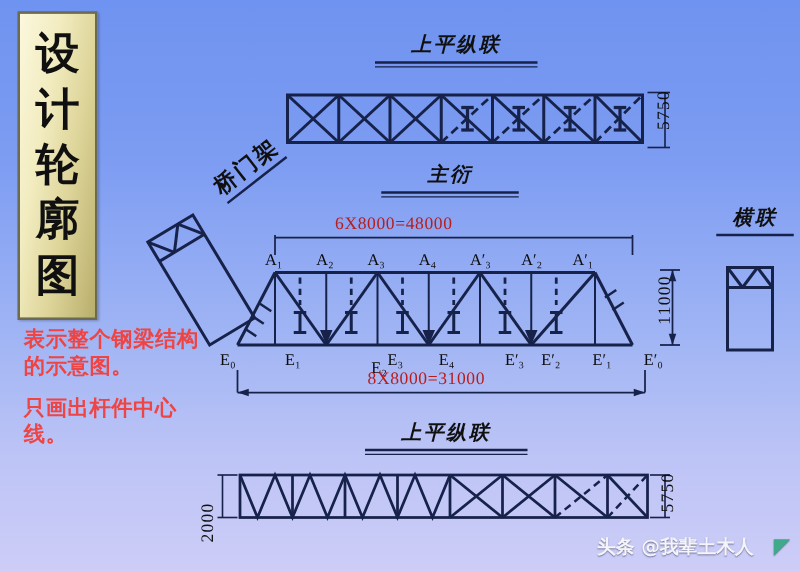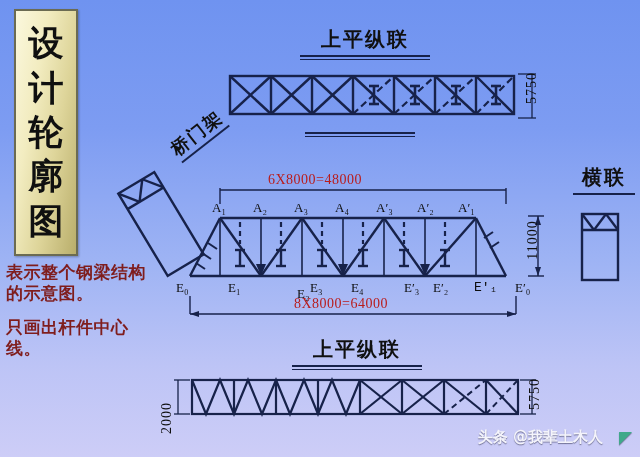--- a/index.html
+++ b/index.html
@@ -20,29 +20,29 @@
     box-shadow:1px 1px 2px rgba(0,0,0,.28);
     display:flex;flex-direction:column;align-items:center;justify-content:space-evenly;
     padding:6px 0;box-sizing:border-box;
   }
   #title-banner .tchar{
     font-family:"DejaVu Sans",sans-serif;
     font-size:35px;line-height:1;color:#101010;font-weight:700;
   }
 
   
-  #desc{left:6px;top:262px;width:140px;color:#7f1d1d;}
+  #desc{left:19px;top:262px;width:140px;color:#ef4444;}
   #desc p{margin:0 0 12px 0;font-family:"DejaVu Sans",sans-serif;font-size:17px;line-height:1.26;font-weight:600;letter-spacing:.5px;}
 
   
   .dlabel{
     font-family:"DejaVu Sans",sans-serif;font-weight:700;color:#101010;
     white-space:nowrap;text-align:center;
   }
-  .dlabel .txt{font-size:20px;letter-spacing:2px;display:block;}
+  .dlabel .txt{font-size:16px;letter-spacing:2px;display:block;font-style:italic;}
   .dlabel .rule{height:2px;background:#17224a;margin-top:2px;}
   .dlabel .rule.second{margin-top:2px;height:1px;}
 
   
   .vdim{
     font-family:"Liberation Serif","DejaVu Serif",serif;
     font-size:14px;color:#101010;letter-spacing:1px;
     transform:rotate(-90deg);transform-origin:50% 50%;white-space:nowrap;
   }
   .hdim{
@@ -157,20 +157,21 @@
     <g stroke="#17224a" stroke-width="2.4" fill="none" transform="rotate(-31 43 56)">
       <rect x="22" y="8" width="42" height="96"></rect>
       <line x1="22" y1="26" x2="64" y2="26"></line>
       <line x1="22" y1="8" x2="36" y2="26"></line>
       <line x1="36" y1="26" x2="50" y2="8"></line>
       <line x1="50" y1="8" x2="64" y2="26"></line>
     </g>
   </svg>
 
   <div class="abs dlabel" style="left:305px;top:130px;width:110px;">
+    <span class="txt">主衍</span>
     <div class="rule"></div>
     <div class="rule second"></div>
   </div>
 
   <div class="abs hdim" style="left:268px;top:172px;">6X8000=48000</div>
   <svg class="abs" style="left:218px;top:188px;" width="292" height="16">
     <g stroke="#17224a" stroke-width="1.4" fill="none">
       <line x1="2" y1="2" x2="288" y2="2"></line>
       <line x1="2" y1="0" x2="2" y2="16"></line>
       <line x1="288" y1="0" x2="288" y2="16"></line>
@@ -256,24 +257,24 @@
     </g>
   </svg>
 
   <div class="abs nodelbl" style="left:176px;top:280px;">E₀</div>
   <div class="abs nodelbl" style="left:228px;top:280px;">E₁</div>
   <div class="abs nodelbl" style="left:269px;top:286px;margin-left:28px;">E₂</div>
   <div class="abs nodelbl" style="left:310px;top:280px;">E₃</div>
   <div class="abs nodelbl" style="left:351px;top:280px;">E₄</div>
   <div class="abs nodelbl" style="left:392px;top:280px;margin-left:12px;">E′₃</div>
   <div class="abs nodelbl" style="left:433px;top:280px;">E′₂</div>
-  <div class="abs nodelbl" style="left:474px;top:280px;font-family:Liberation Mono, monospace;">E′₁</div>
+  <div class="abs nodelbl" style="left:474px;top:280px;">E′₁</div>
   <div class="abs nodelbl" style="left:515px;top:280px;">E′₀</div>
 
-  <div class="abs hdim" style="left:294px;top:296px;">8X8000=64000</div>
+  <div class="abs hdim" style="left:294px;top:296px;">8X8000=31000</div>
   <svg class="abs" style="left:186px;top:292px;" width="340" height="26">
     <g stroke="#17224a" stroke-width="1.4" fill="none">
       <line x1="4" y1="22" x2="330" y2="22"></line>
       <line x1="4" y1="4" x2="4" y2="22"></line>
       <line x1="330" y1="4" x2="330" y2="22"></line>
     </g>
     <g fill="#17224a" stroke="none">
       <polygon points="4,22 13,19 13,25"></polygon>
       <polygon points="330,22 321,19 321,25"></polygon>
     </g>

